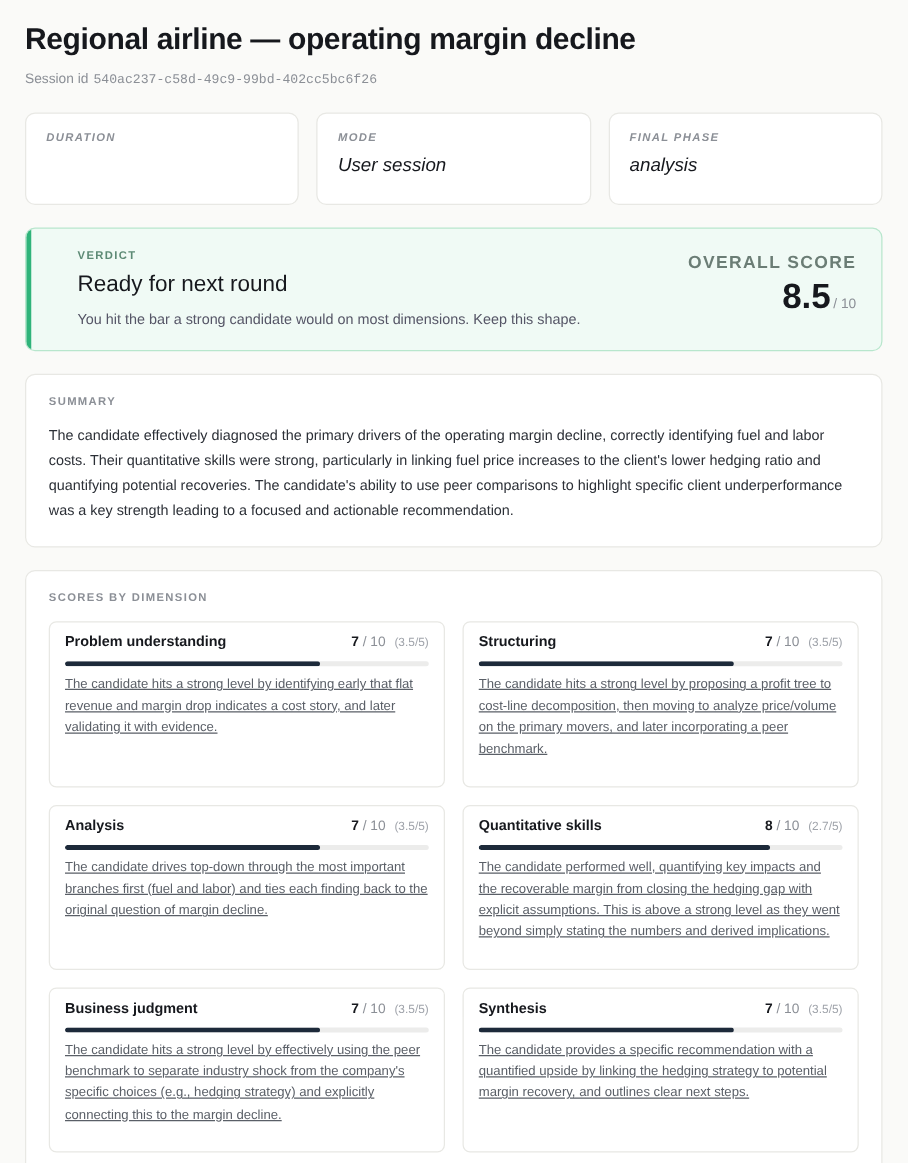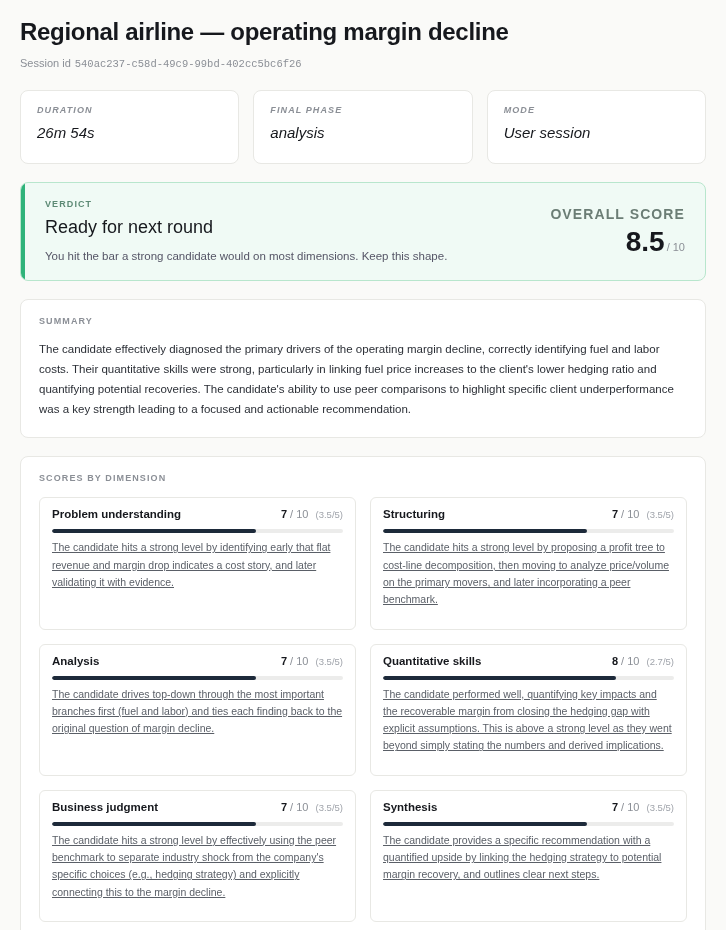--- a/index.html
+++ b/index.html
@@ -64,23 +64,23 @@
     font-size: 15px;
     color: #16181d;
   }
 
   
   .verdict-card {
     margin-top: 18px;
     background: #f0faf5;
     border: 1px solid #b8e6cd;
     border-radius: 8px;
-    padding: 16px 20px 18px 20px;
+    padding: 16px 20px 18px 37px;
     display: flex;
-    align-items: center;
+    align-items: flex-start;
     position: relative;
     overflow: hidden;
   }
   .verdict-accent {
     position: absolute;
     left: 0; top: 0; bottom: 0;
     width: 4px;
     background: #2fb37a;
   }
   .verdict-left { flex: 1; padding-left: 4px; }
@@ -210,29 +210,28 @@
 <h1 class="page-title">Regional airline — operating margin decline</h1>
 
 <div class="session-line">
   <span>Session id</span>
   <span class="session-id">540ac237-c58d-49c9-99bd-402cc5bc6f26</span>
 </div>
 
 <div class="stats-row">
   <div class="stat-card">
     <div class="stat-label">DURATION</div>
-    <div class="stat-value">26m 54s</div>
+  </div>
+  <div class="stat-card">
+    <div class="stat-label">MODE</div>
+    <div class="stat-value">User session</div>
   </div>
   <div class="stat-card">
     <div class="stat-label">FINAL PHASE</div>
     <div class="stat-value">analysis</div>
-  </div>
-  <div class="stat-card">
-    <div class="stat-label">MODE</div>
-    <div class="stat-value">User session</div>
   </div>
 </div>
 
 <div class="verdict-card">
   <div class="verdict-accent"></div>
   <div class="verdict-left">
     <div class="verdict-label">VERDICT</div>
     <div class="verdict-headline">Ready for next round</div>
     <div class="verdict-sub">You hit the bar a strong candidate would on most dimensions. Keep this shape.</div>
   </div>

